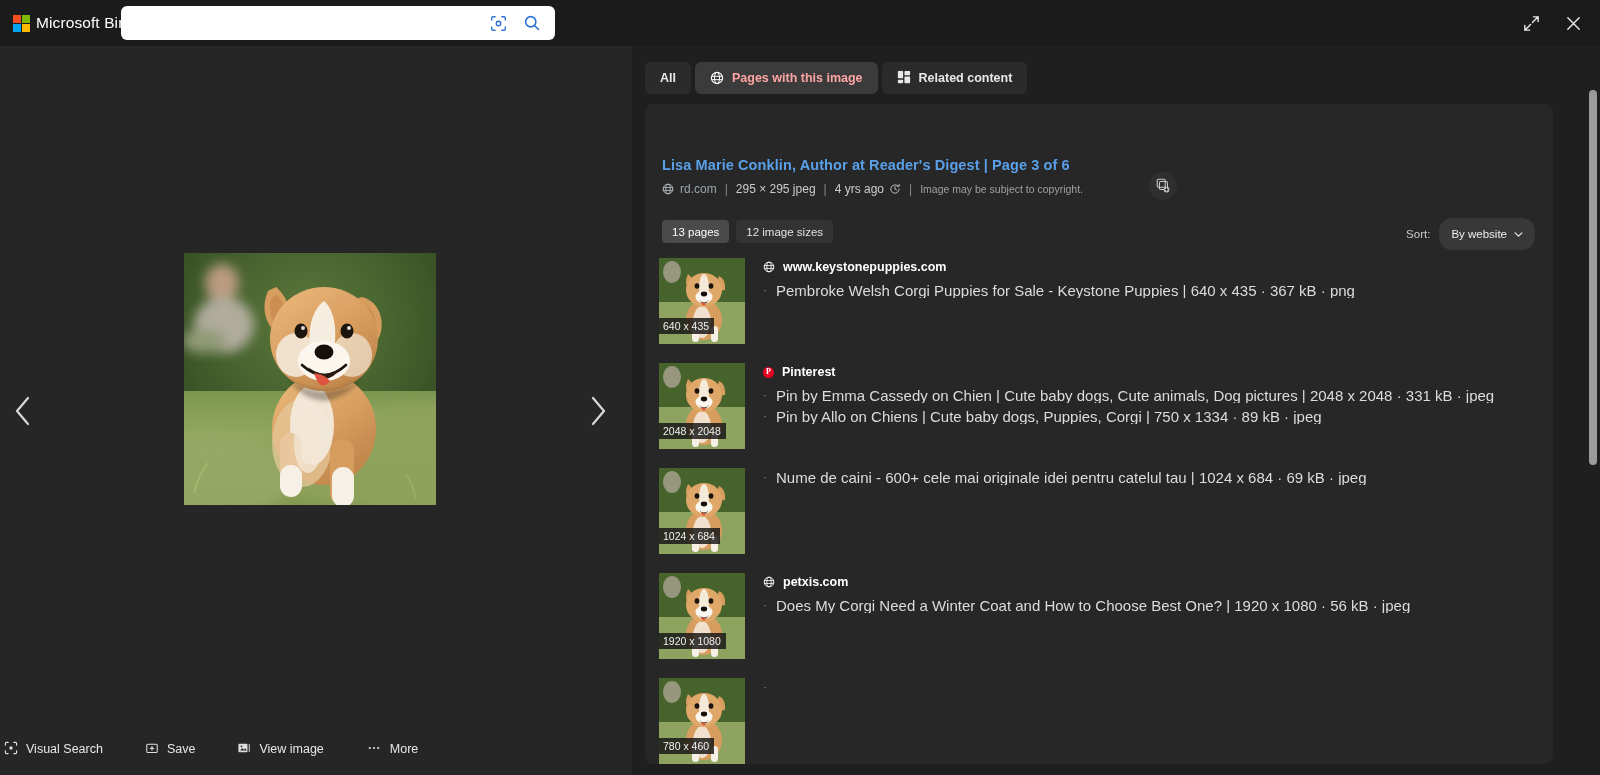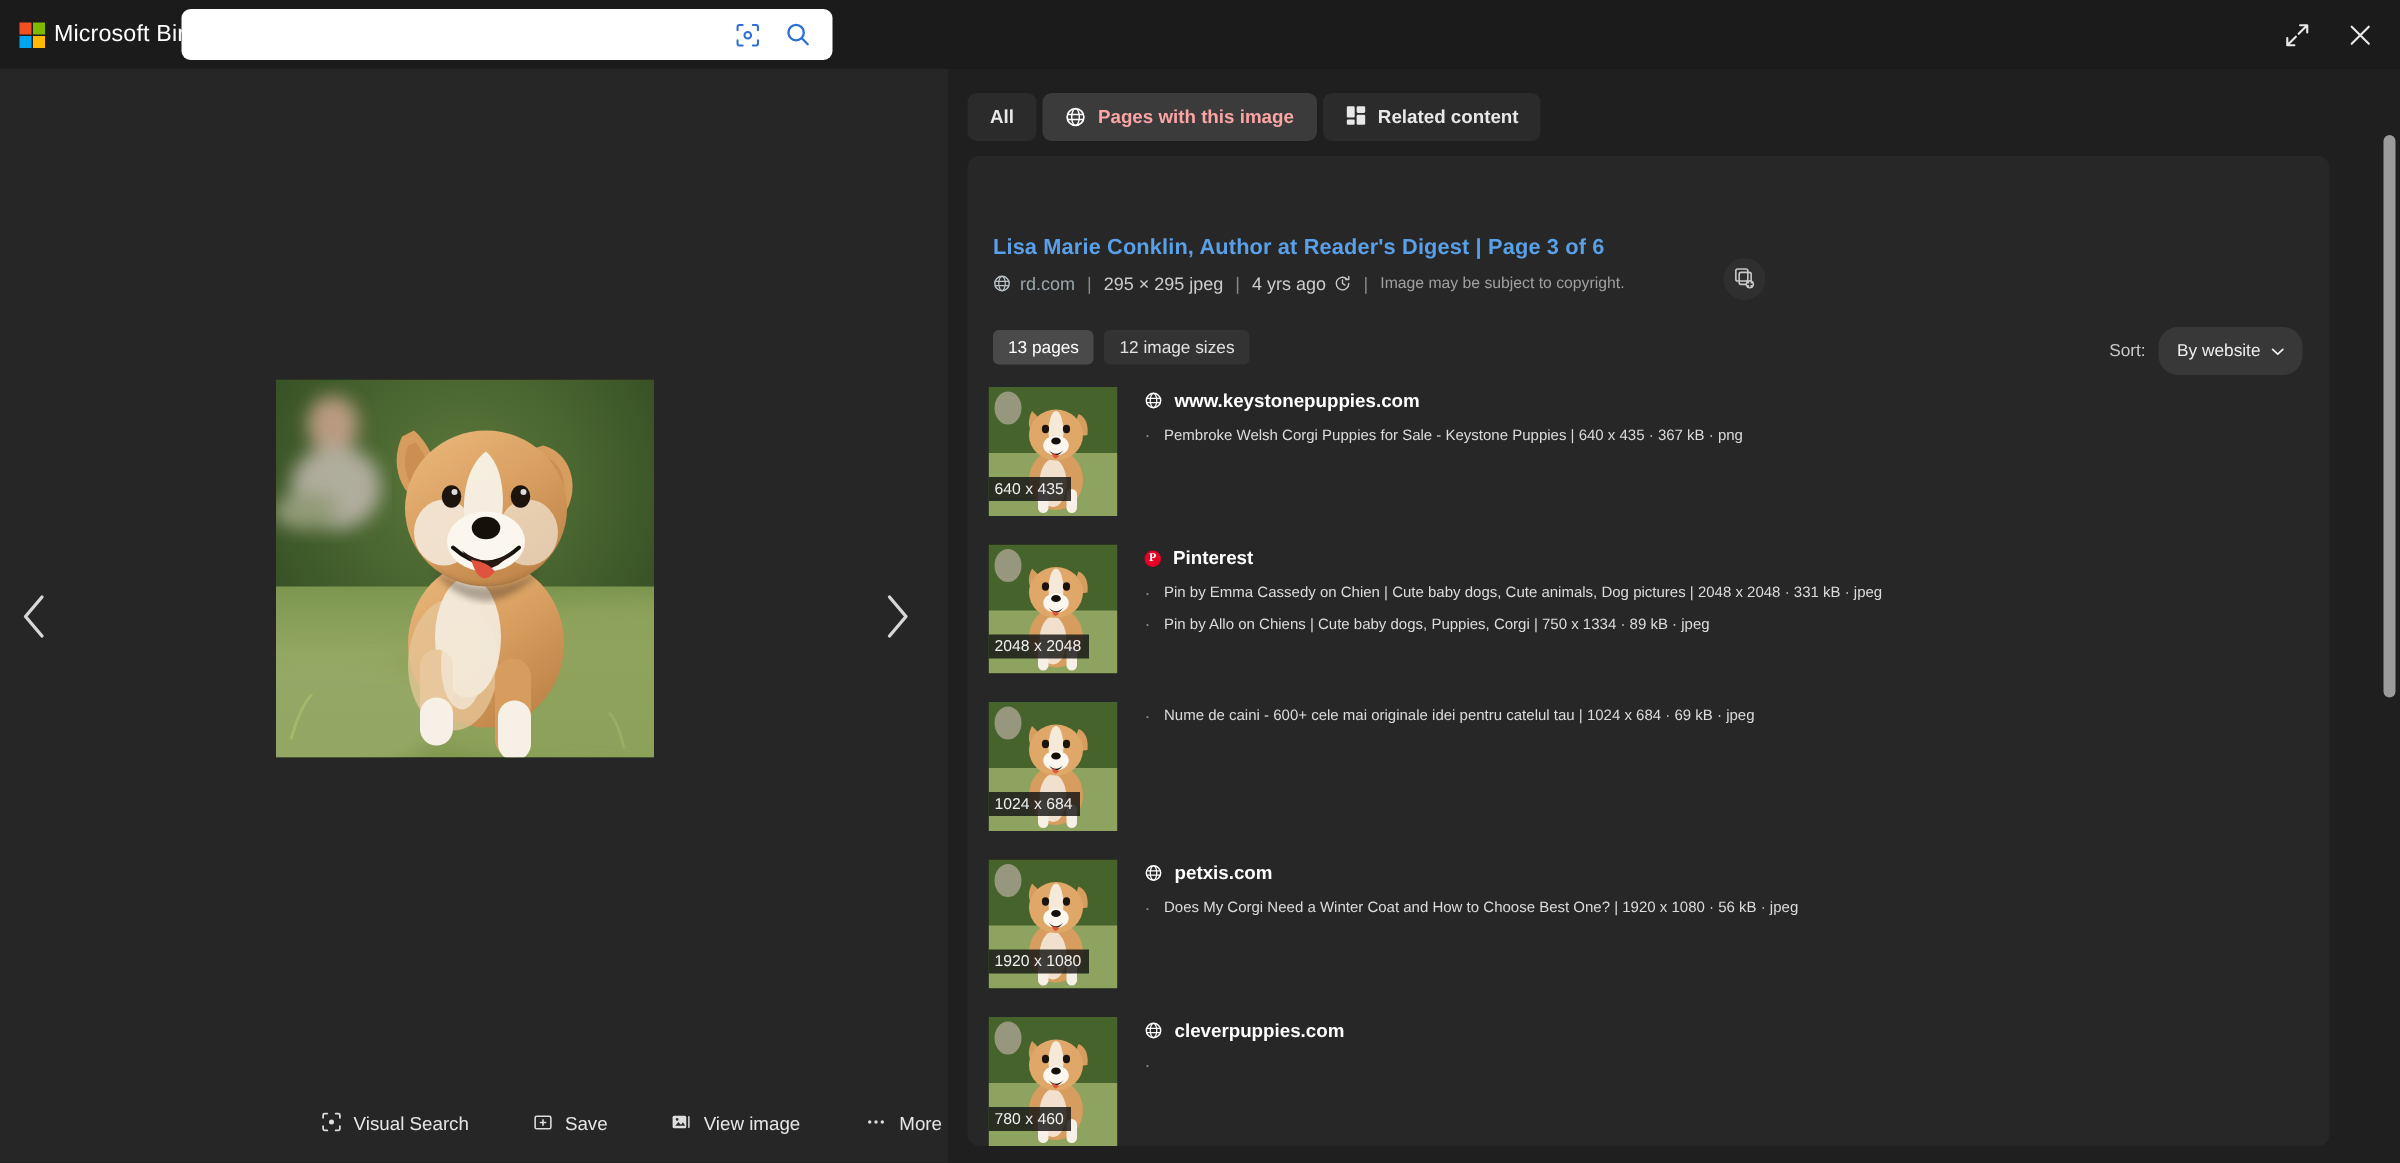--- a/index.html
+++ b/index.html
@@ -90,21 +90,21 @@
     display: flex; align-items: center; justify-content: center;
     cursor: pointer;
   }
   .nav-left { left: 0; }
   .nav-right { left: 575px; }
 
   .bottombar {
     position: absolute; left: 0; bottom: 0;
     width: 632px; height: 52px;
     display: flex; align-items: center;
-    justify-content: flex-end;
+    justify-content: flex-start;
     gap: 34px;
   }
   .bb-item {
     display: flex; align-items: center; gap: 8px;
     color: #e6e6e6; font-size: 12.5px;
     cursor: pointer; padding: 5px 4px;
     white-space: nowrap;
   }
 
   
@@ -217,21 +217,21 @@
   .site-name {
     color: #ffffff; font-size: 12.5px; font-weight: 700;
     cursor: pointer; white-space: nowrap;
   }
   .entry {
     display: flex; align-items: flex-start; gap: 9px;
     margin-bottom: 6px;
   }
   .bullet { color: #8d8d8d; font-size: 12px; line-height: 15px; }
   .entry-text {
-    color: #dcdcdc; font-size: 10px; line-height: 15px;
+    color: #dcdcdc; font-size: 15px; line-height: 15px;
     cursor: pointer; white-space: nowrap;
     overflow: hidden; text-overflow: ellipsis;
   }
 
   .scrollbar {
     position: absolute; right: 3px; top: 44px;
     width: 8px; height: 685px;
   }
   .scroll-thumb {
     position: absolute; top: 0px; left: 0;
@@ -694,30 +694,20 @@
             <ellipse cx="45" cy="39" rx="8.5" ry="6.5" fill="#fbf6ee"></ellipse>
             <ellipse cx="45" cy="36" rx="3.2" ry="2.4" fill="#16100b"></ellipse>
             <path d="M40 42 q5 7 10 0 q-5 5-10 0z" fill="#2a1a12"></path>
             <path d="M42 44 q2 6 5 2 z" fill="#e0543f"></path>
             <rect x="33" y="66" width="7" height="18" rx="3.5" fill="#f6f0e6"></rect>
             <rect x="52" y="68" width="7" height="16" rx="3.5" fill="#f6f0e6"></rect>
           </svg>
           <div class="thumb-badge">780 x 460</div>
         </div>
         <div class="rowbody">
-          <div class="site">
-            <span>
-              <svg class="globe-ic" width="12" height="12" viewBox="0 0 16 16">
-                <circle cx="8" cy="8" r="6.4" stroke="#ffffff" stroke-width="1.3" fill="none"></circle>
-                <ellipse cx="8" cy="8" rx="2.9" ry="6.4" stroke="#ffffff" stroke-width="1.1" fill="none"></ellipse>
-                <path d="M1.8 6.1h12.4M1.8 9.9h12.4" stroke="#ffffff" stroke-width="1.1"></path>
-              </svg>
-            </span>
-            <span class="site-name">cleverpuppies.com</span>
-          </div>
           <div class="entry">
             <span class="bullet">·</span>
           </div>
         </div>
       </div>
 
     </div>
   </div>
 
   <div class="scrollbar">

